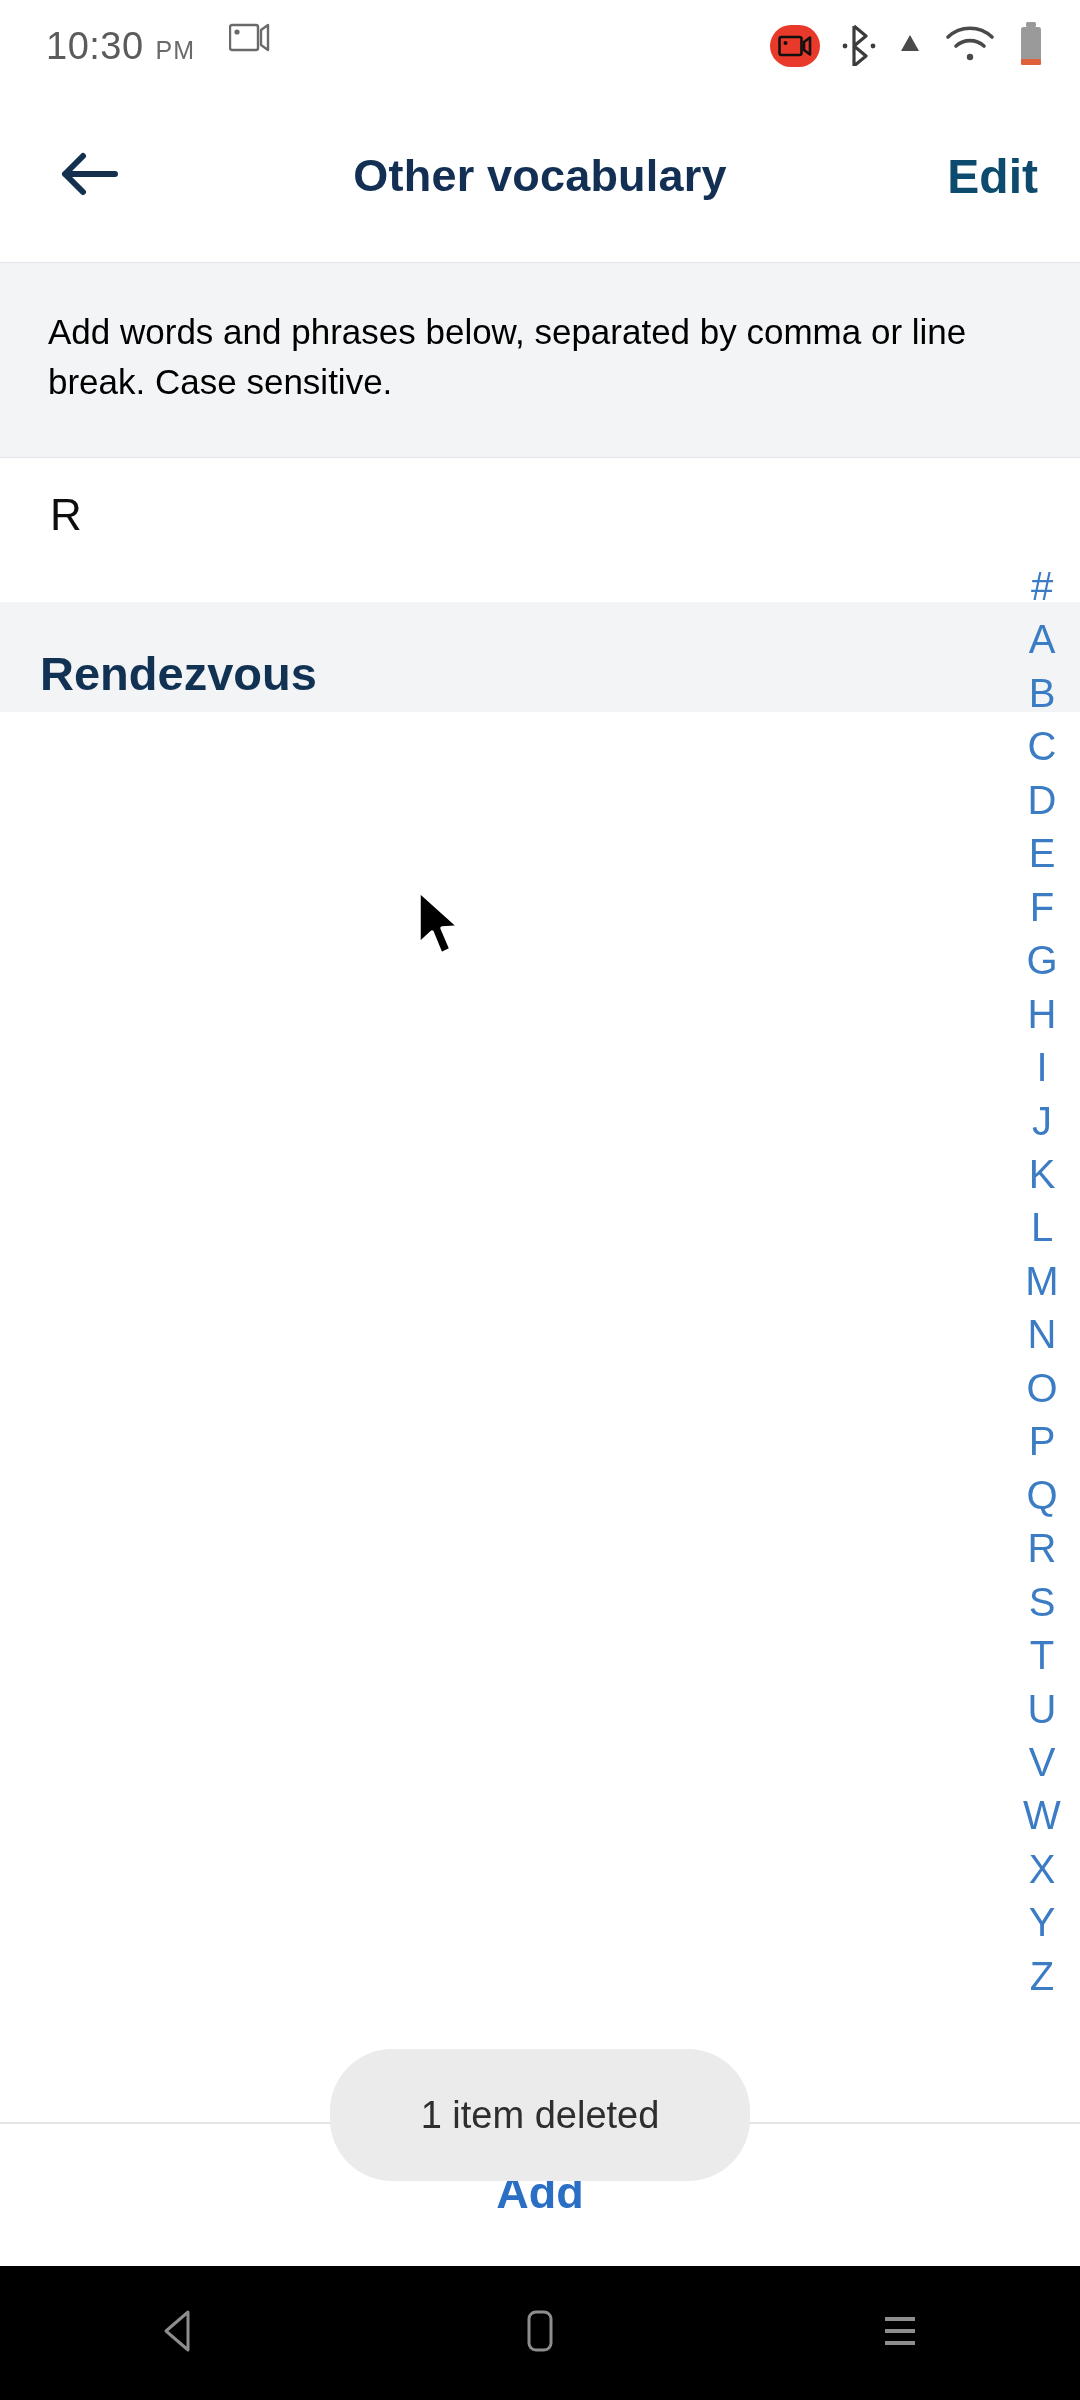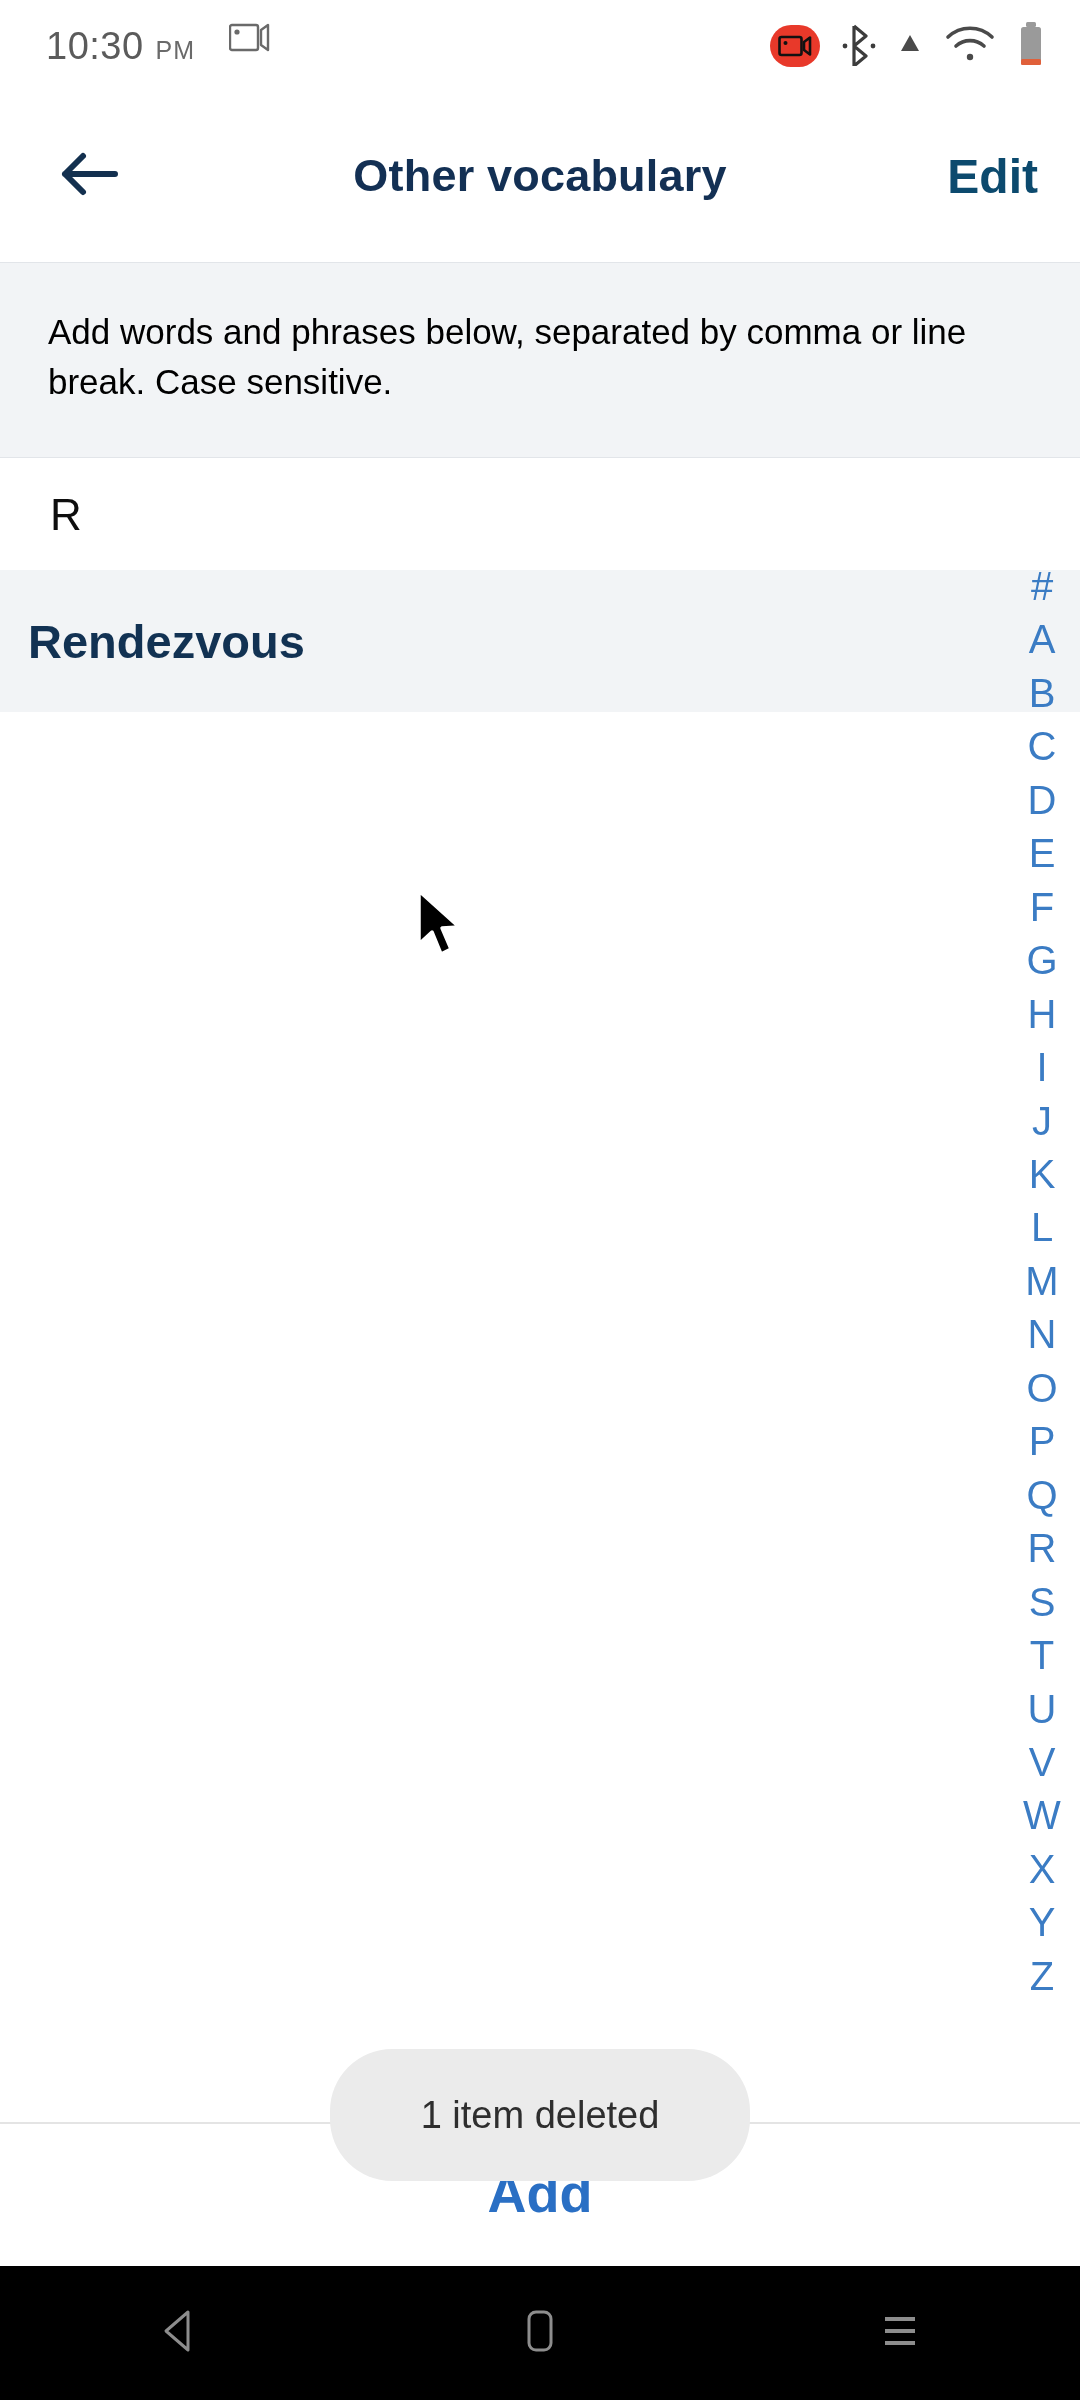--- a/index.html
+++ b/index.html
@@ -61,23 +61,23 @@
   }
 
   
   #section-header {
     position:absolute; left:0; top:459px; width:1080px; height:111px;
     background:#ffffff; padding-left:50px;
     display:flex; align-items:center;
     font-size:44px; color:#0e0e0e;
   }
   #vocab-row {
-    position:absolute; left:0; top:570px; width:1080px; height:142px;
+    position:absolute; left:0; top:602px; width:1080px; height:142px;
     background:#f2f4f6;
-    padding-left:28px; display:flex; align-items:center;
+    padding-left:40px; display:flex; align-items:center;
     font-size:47px; font-weight:bold; color:#123253;
   }
   #list-body {
     position:absolute; left:0; top:712px; width:1080px; height:1410px;
     background:#ffffff;
   }
 
   
   #alphabet-index {
     position:absolute; right:0; top:566px; width:76px; height:1430px;
@@ -93,21 +93,21 @@
   }
 
   
   #footer-divider {
     position:absolute; left:0; top:2122px; width:1080px; height:2px;
     background:#e4e4e4;
   }
   #add-button {
     position:absolute; left:0; top:2124px; width:1080px; height:138px;
     background:#ffffff; display:flex; align-items:center; justify-content:center;
-    font-size:54px; font-weight:bold; color:#2a6fc4;
+    font-size:45px; font-weight:bold; color:#2a6fc4;
   }
   #toast {
     position:absolute; left:330px; top:2049px; width:420px; height:132px;
     background:#ebebeb; border-radius:62px;
     display:flex; align-items:center; justify-content:center;
     font-size:38px; color:#2e2e2e;
   }
 
   
   #nav-bar {

